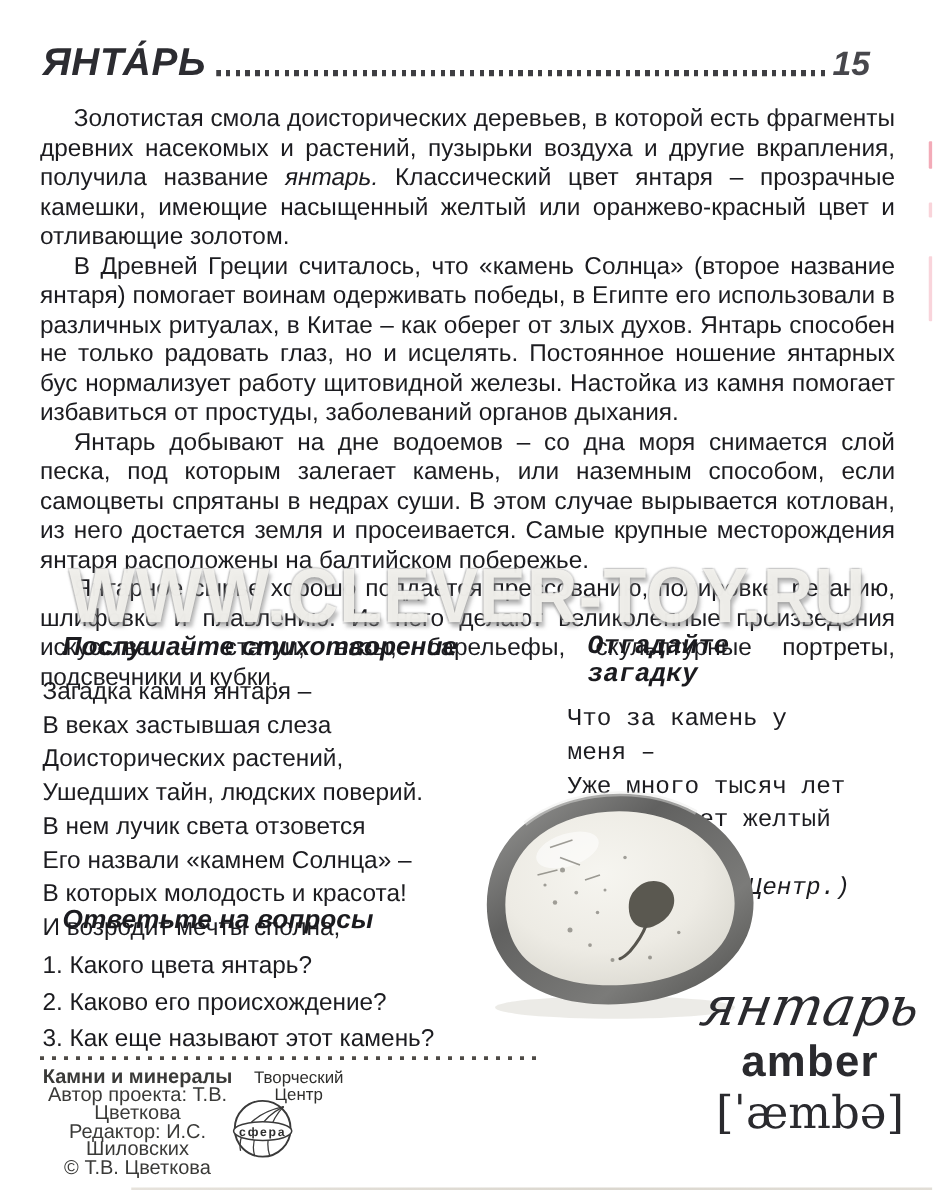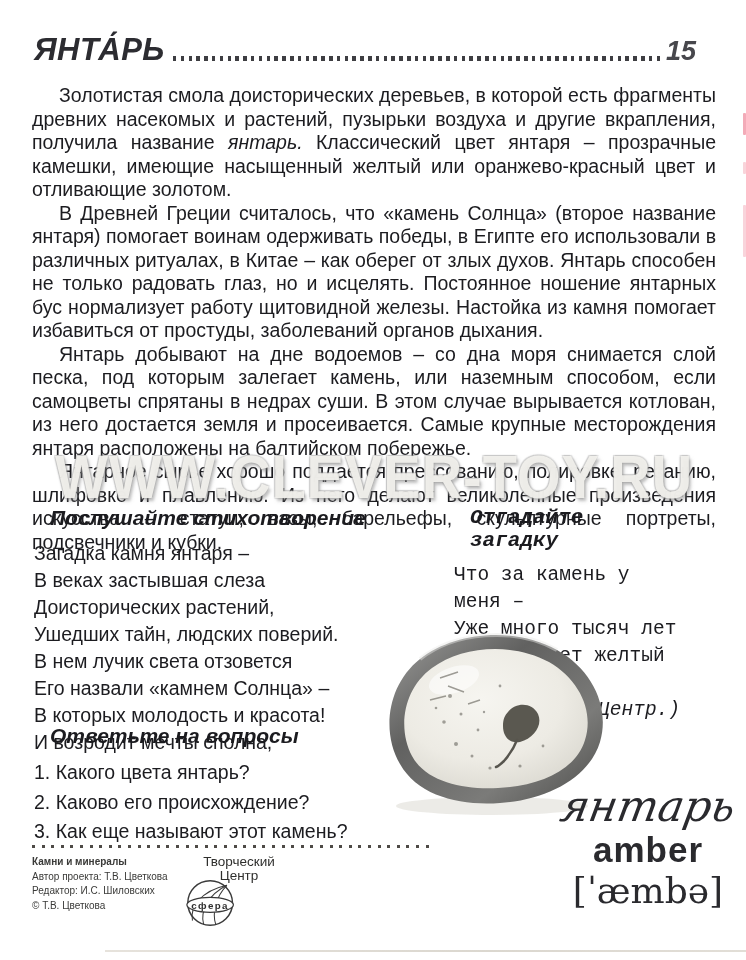--- a/index.html
+++ b/index.html
@@ -42,21 +42,21 @@
   .stone-labels{position:absolute;left:548px;top:784px;width:200px;text-align:center;color:#2a2a2e;}
   .label-ru{font-family:"DejaVu Serif",serif;font-style:italic;font-size:43px;line-height:1.05;
     transform:skewX(-10deg);white-space:nowrap;}
   .label-en{font-size:35px;font-weight:bold;letter-spacing:1px;margin-top:3px;line-height:1.05;}
   .label-tr{font-family:"DejaVu Serif",serif;font-size:36px;margin-top:3px;line-height:1.05;}
   
   .footer{position:absolute;left:32px;top:845px;width:684px;}
   .f-dots{width:402px;height:3px;margin-bottom:7px;
     background:repeating-linear-gradient(90deg,#4e4a46 0 3px,transparent 3px 9.6px);}
   .f-cols{display:flex;}
-  .f-col{font-size:10px;line-height:14.5px;color:#3a3a38;}
+  .f-col{font-size:16px;line-height:14.5px;color:#3a3a38;text-align:center;}
   .f-col1{width:156px;}
   .f-col2{width:156px;}
   .f-series{font-weight:bold;}
   .f-logo{position:relative;width:102px;font-size:13.5px;line-height:14px;text-align:center;color:#2f2f2d;}
   .f-logo .emblem{position:absolute;left:-4px;top:21px;}
   
   .bottom-edge{position:absolute;left:105px;right:0;top:950px;height:2px;opacity:.75;
     background:linear-gradient(90deg,#ded9d0,#cfcabf 60%,#d8d3c9);}
   .pink-mark{position:absolute;right:0;width:3px;border-radius:1px;}
   .pink-1{top:113px;height:22px;background:#ef8fa0;opacity:.75;}

